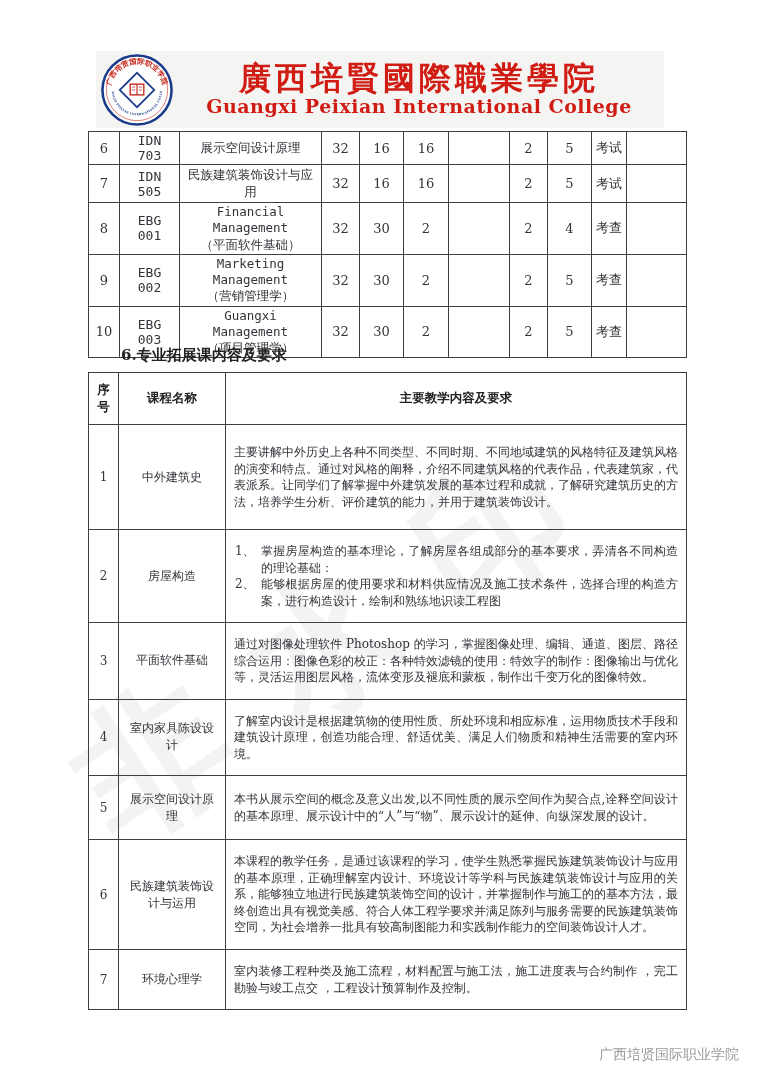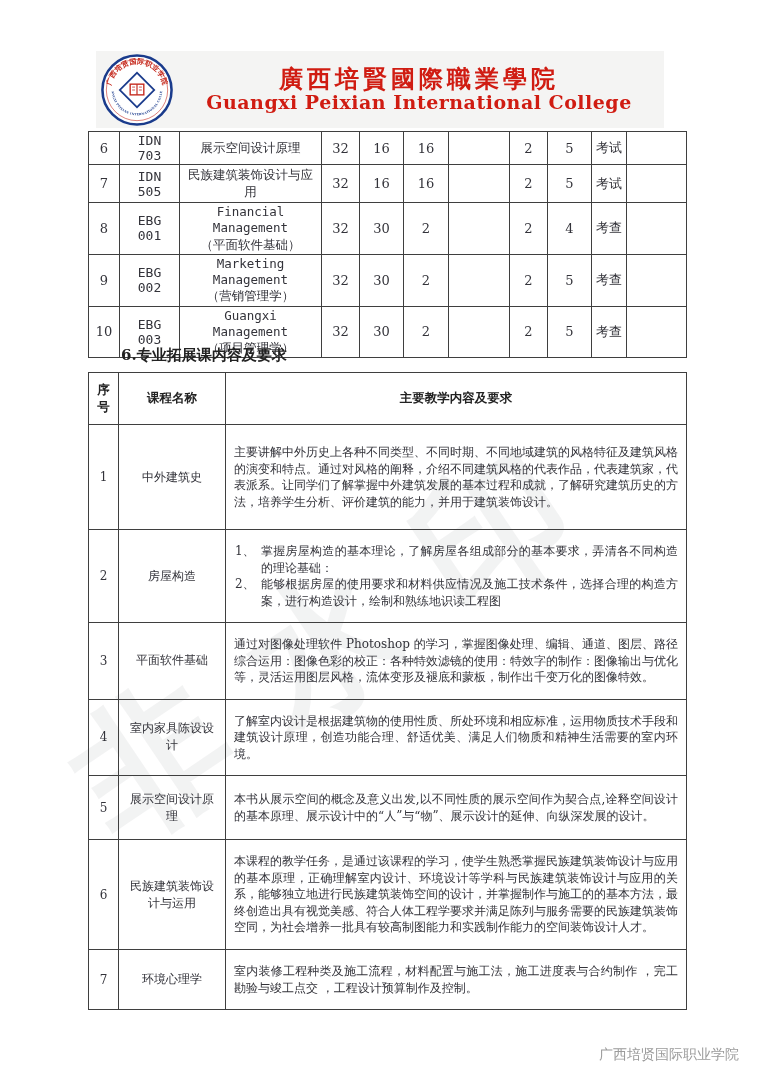--- a/index.html
+++ b/index.html
@@ -3,21 +3,21 @@
 <meta charset="utf-8">
 <style>
   html,body{margin:0;padding:0;background:#e8e8e8;}
   .page{position:relative;width:763px;height:1080px;background:#ffffff;margin:0 auto;
         overflow:hidden;font-family:"DejaVu Serif","Liberation Serif",serif;color:#33333a;}
   
   .hdr{position:absolute;left:96px;top:51px;width:568px;height:77px;background:#f4f4f3;
        display:flex;align-items:center;}
   .logo{width:74px;height:74px;margin-left:4px;flex:0 0 auto;}
   .titles{flex:1;text-align:center;line-height:1.05;}
-  .title-zh{font-size:24px;font-weight:bold;color:#d01c12;letter-spacing:4px;
+  .title-zh{font-size:32px;font-weight:bold;color:#d01c12;letter-spacing:4px;
             font-family:"DejaVu Serif",serif;}
   .title-en{font-size:19px;font-weight:bold;color:#d01c12;letter-spacing:0.5px;margin-top:2px;}
   
   .wm{position:absolute;left:60px;top:640px;width:760px;font-size:150px;letter-spacing:55px;
       color:#30343c;opacity:0.055;transform:rotate(-34deg);transform-origin:120px 80px;
       pointer-events:none;font-weight:bold;white-space:nowrap;}
   
   table{border-collapse:collapse;table-layout:fixed;}
   td,th{border:1px solid #3f3f3f;padding:1px 3px;overflow:hidden;}
   

